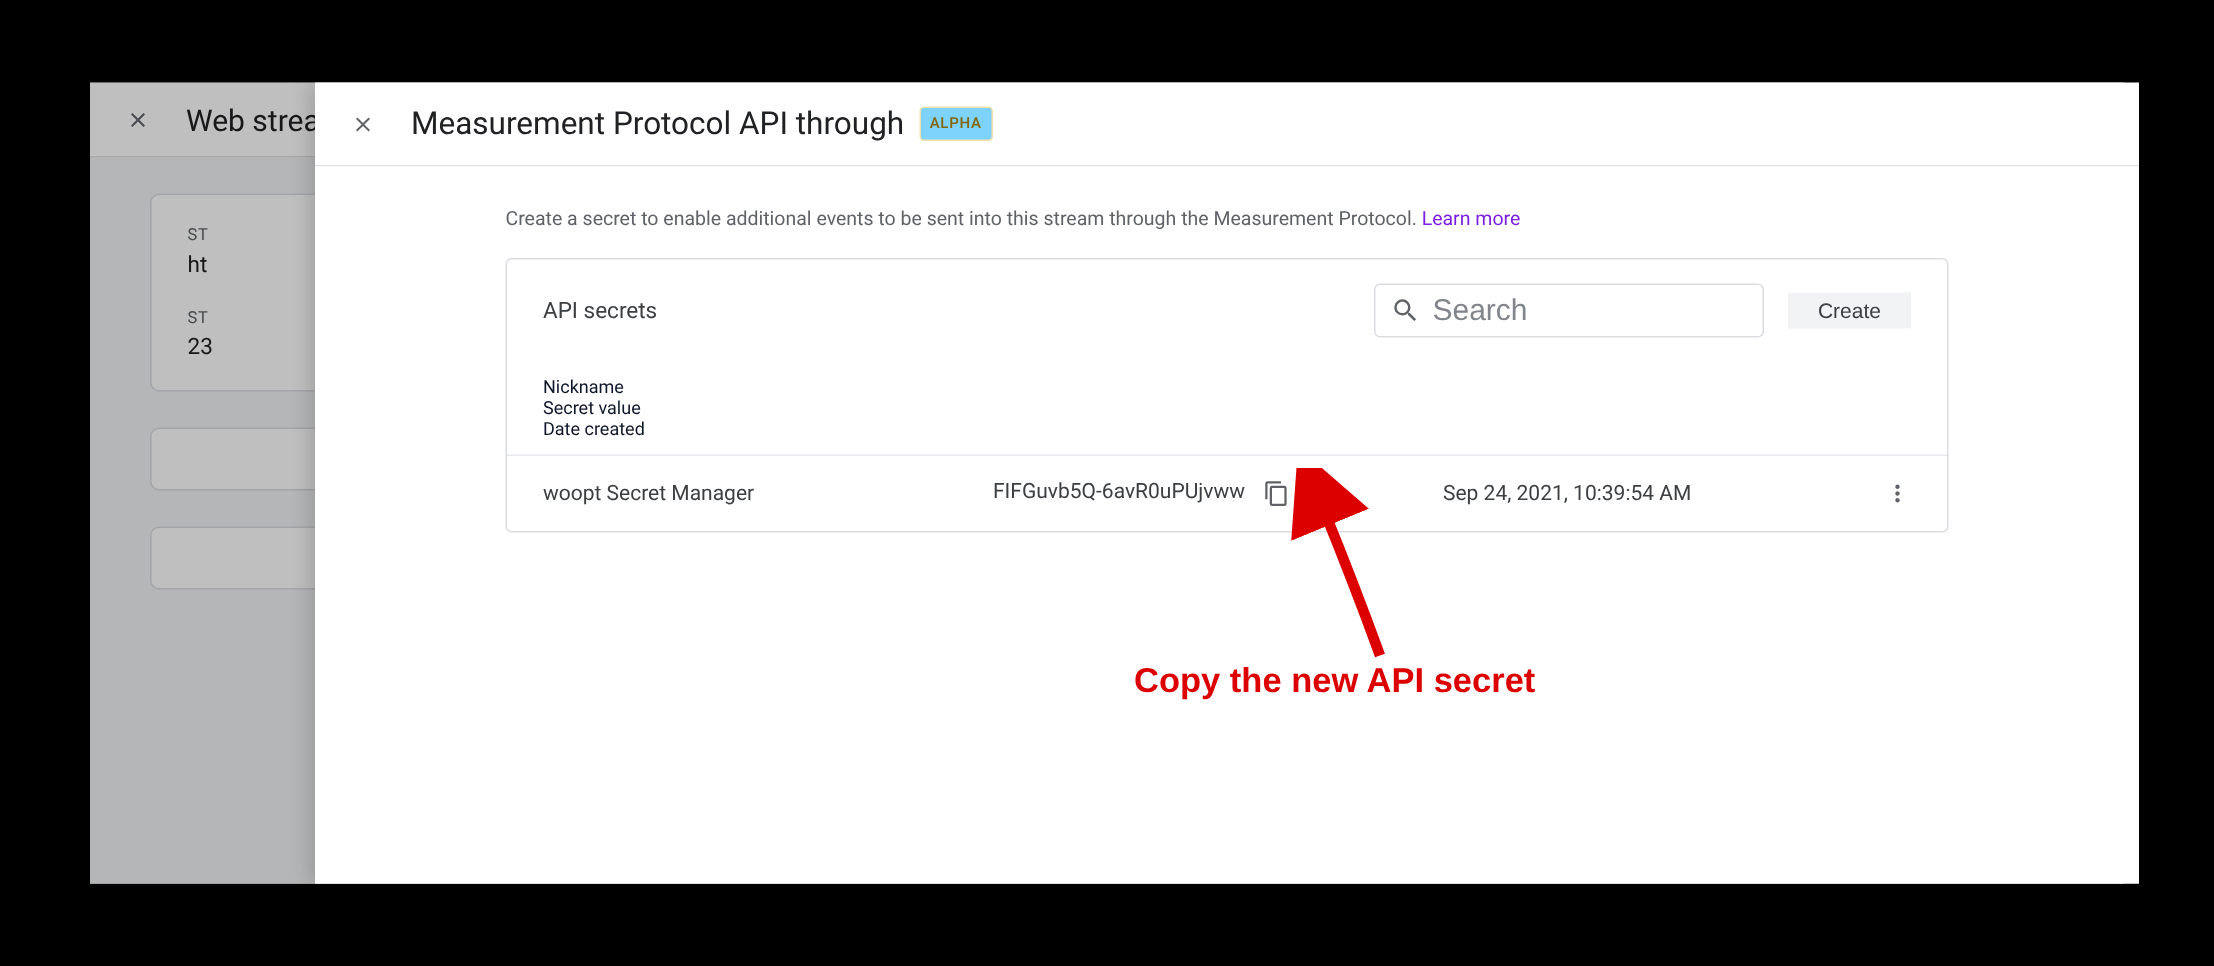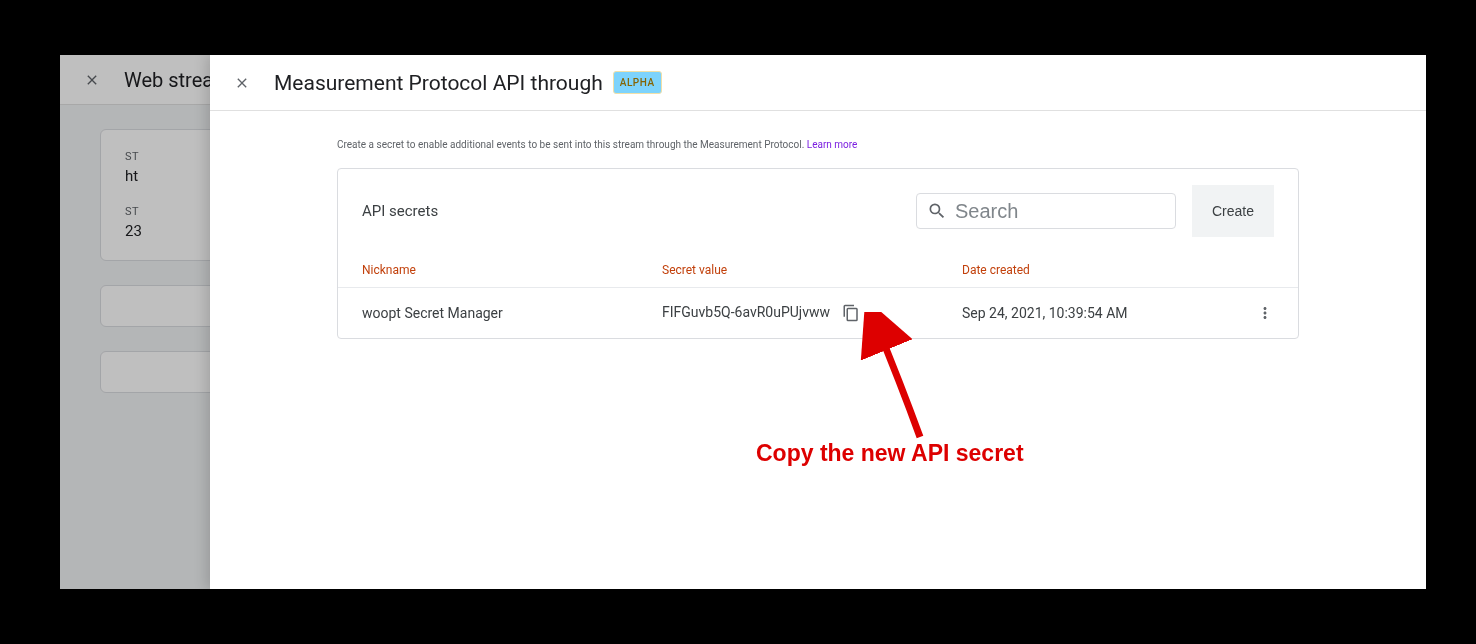--- a/index.html
+++ b/index.html
@@ -106,21 +106,21 @@
   background:#fff;
   padding: 28px 0 0 0;
   display:flex;
   justify-content:center;
   overflow:auto;
 }
 .modal-content {
   width: 962px;
 }
 .help-text {
-  font-size:10px;
+  font-size:13px;
   color:#5f6368;
 }
 .learn-more {
   color:#7b1fe0;
   text-decoration:none;
 }
 .card {
   margin-top:18px;
   border:1px solid #dadce0;
   border-radius:4px;
@@ -154,33 +154,34 @@
   color:#3c4043;
   width:100%;
   margin-left:8px;
   background:transparent;
 }
 .search-input::placeholder { color:#80868b; }
 .create-btn {
   background:#f1f3f4;
   border:none;
   border-radius:0;
-  height:52px;
+  height:24px;
   padding:0 20px;
   font-size:14px;
   font-weight:500;
   color:#3c4043;
   cursor:pointer;
 }
 .table-header {
   display:flex;
   padding:10px 24px;
   font-size:12px;
-  color:#c2410c;
+  color:#0f172a;
   border-bottom:1px solid #e8eaed;
+  flex-direction:column;
 }
 .col-nick { width:300px; }
 .col-secret { width:300px; }
 .col-date { flex:1; }
 .col-actions { width:40px; text-align:right; }
 .table-row {
   display:flex;
   align-items:center;
   padding:16px 24px;
   font-size:14px;

